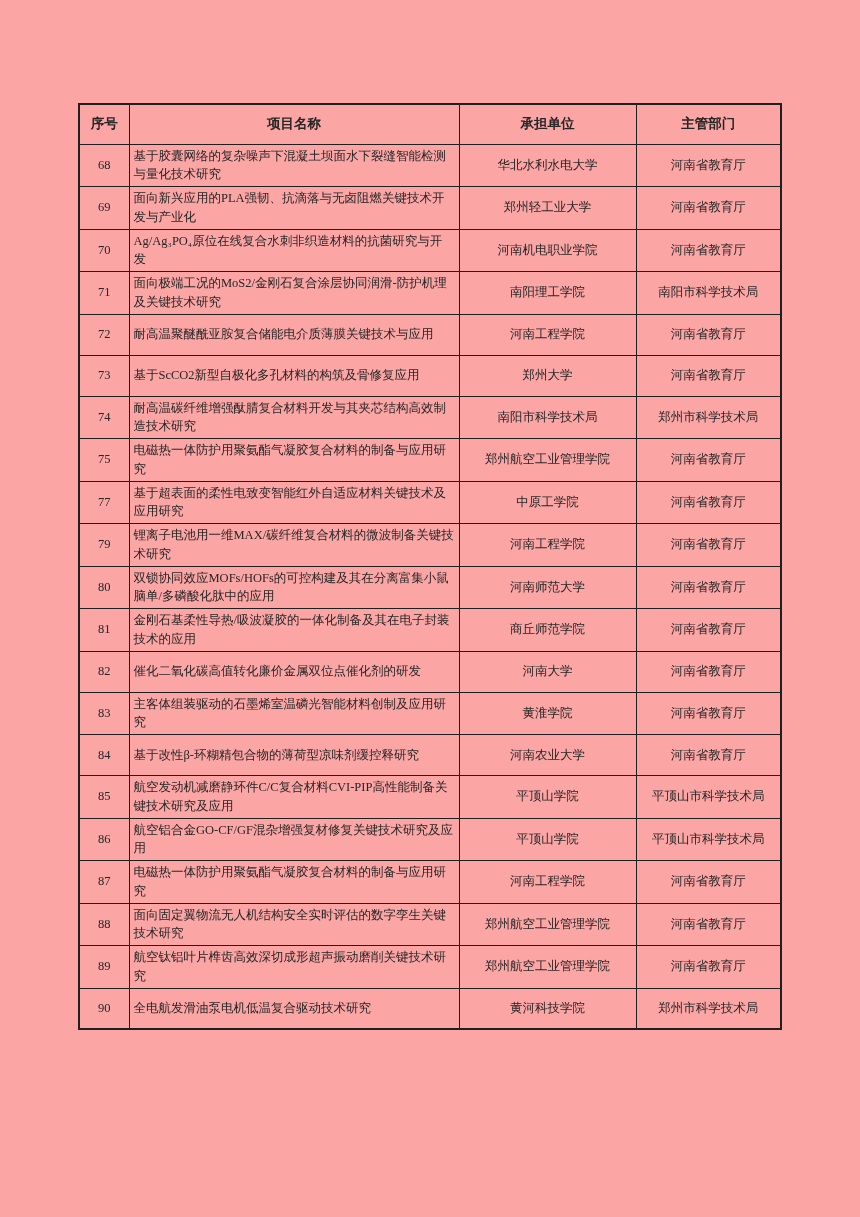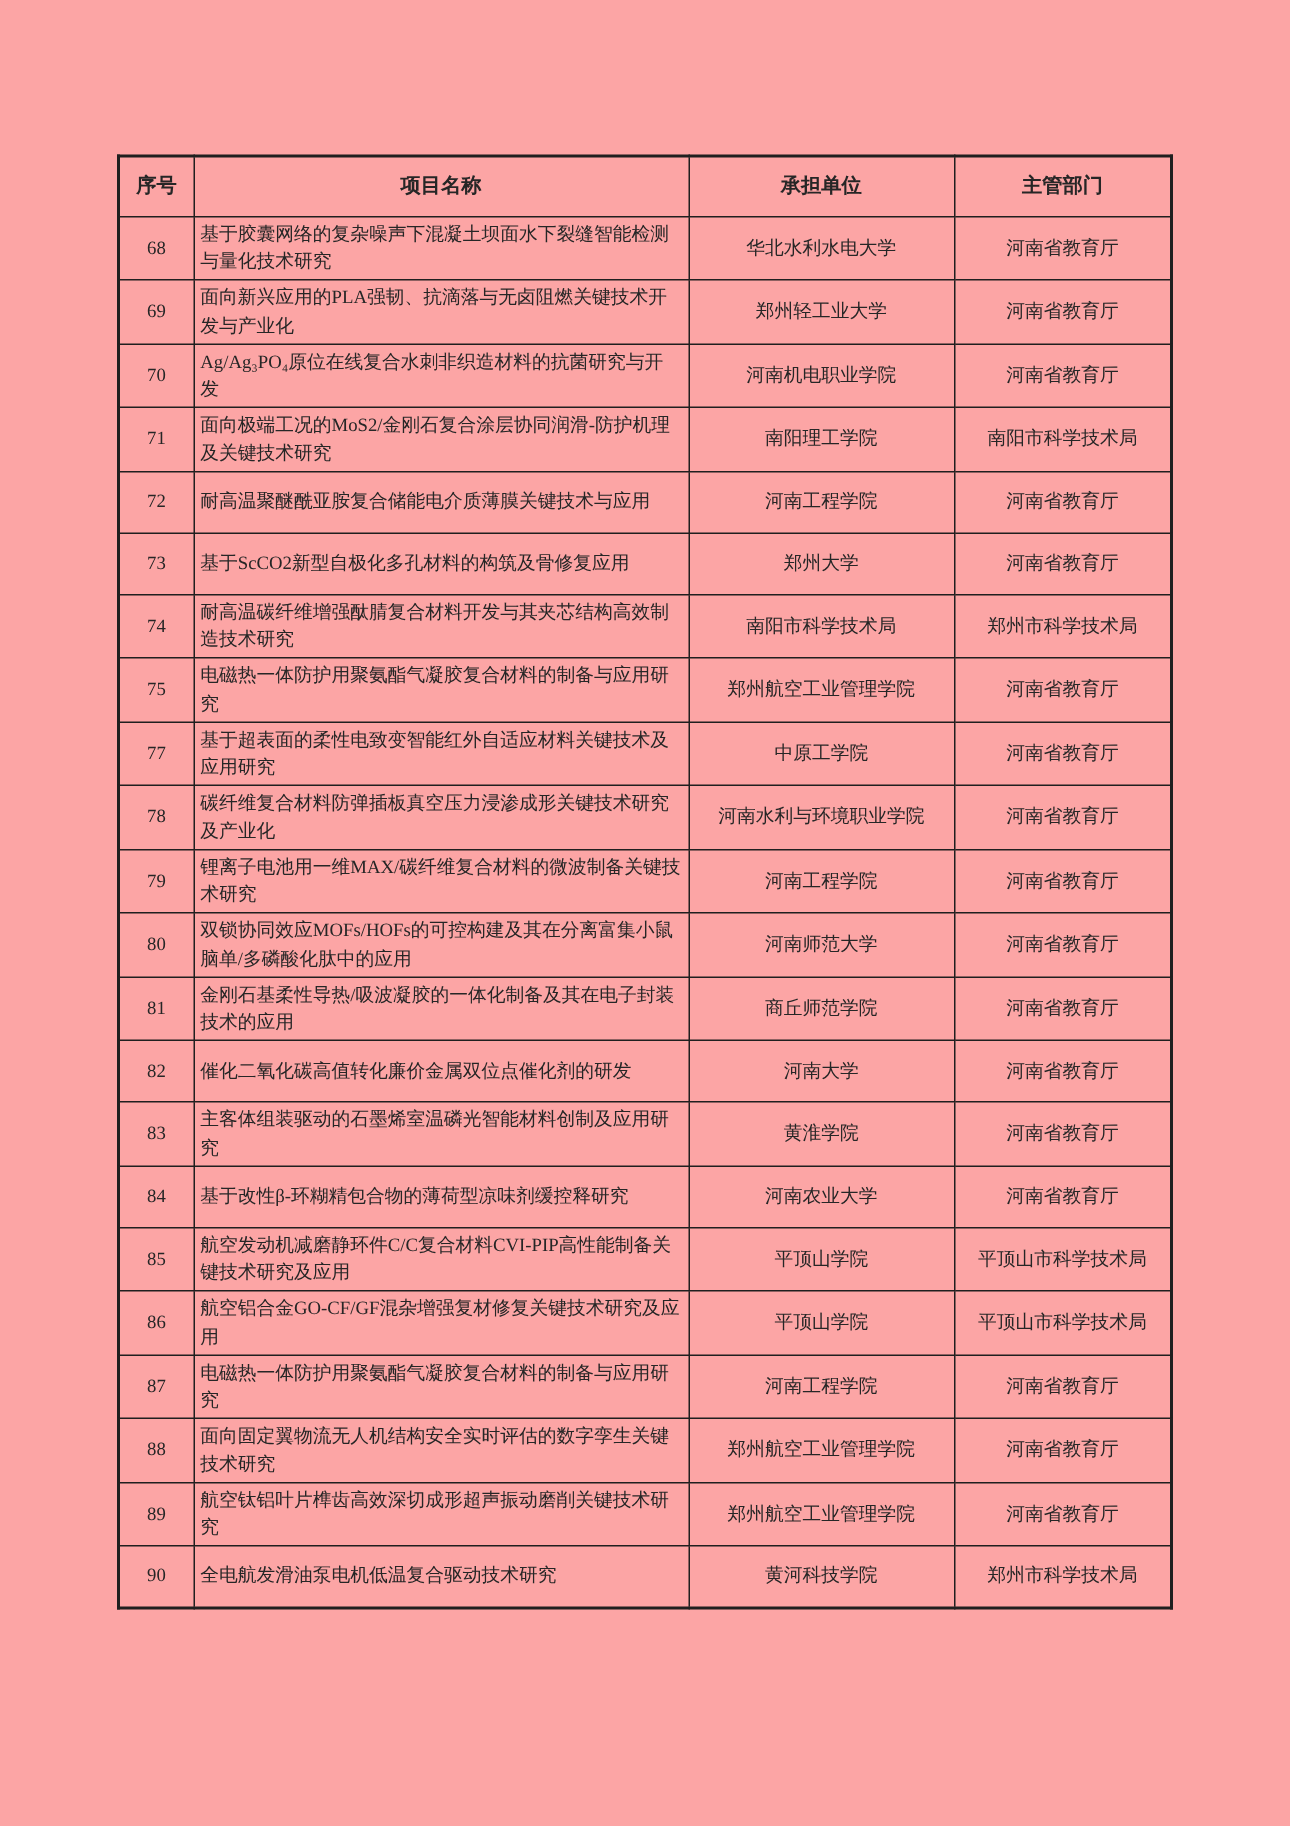--- a/index.html
+++ b/index.html
@@ -129,26 +129,20 @@
     </tr>
 
 
     <tr>
       <td class="cell-no">77</td>
       <td class="cell-proj">基于超表面的柔性电致变智能红外自适应材料关键技术及应用研究</td>
       <td class="cell-unit">中原工学院</td>
       <td class="cell-dept">河南省教育厅</td>
     </tr>
 
-    <tr>
-      <td class="cell-no">78</td>
-      <td class="cell-proj">碳纤维复合材料防弹插板真空压力浸渗成形关键技术研究及产业化</td>
-      <td class="cell-unit">河南水利与环境职业学院</td>
-      <td class="cell-dept">河南省教育厅</td>
-    </tr>
 
     <tr>
       <td class="cell-no">79</td>
       <td class="cell-proj">锂离子电池用一维MAX/碳纤维复合材料的微波制备关键技术研究</td>
       <td class="cell-unit">河南工程学院</td>
       <td class="cell-dept">河南省教育厅</td>
     </tr>
 
     <tr>
       <td class="cell-no">80</td>

